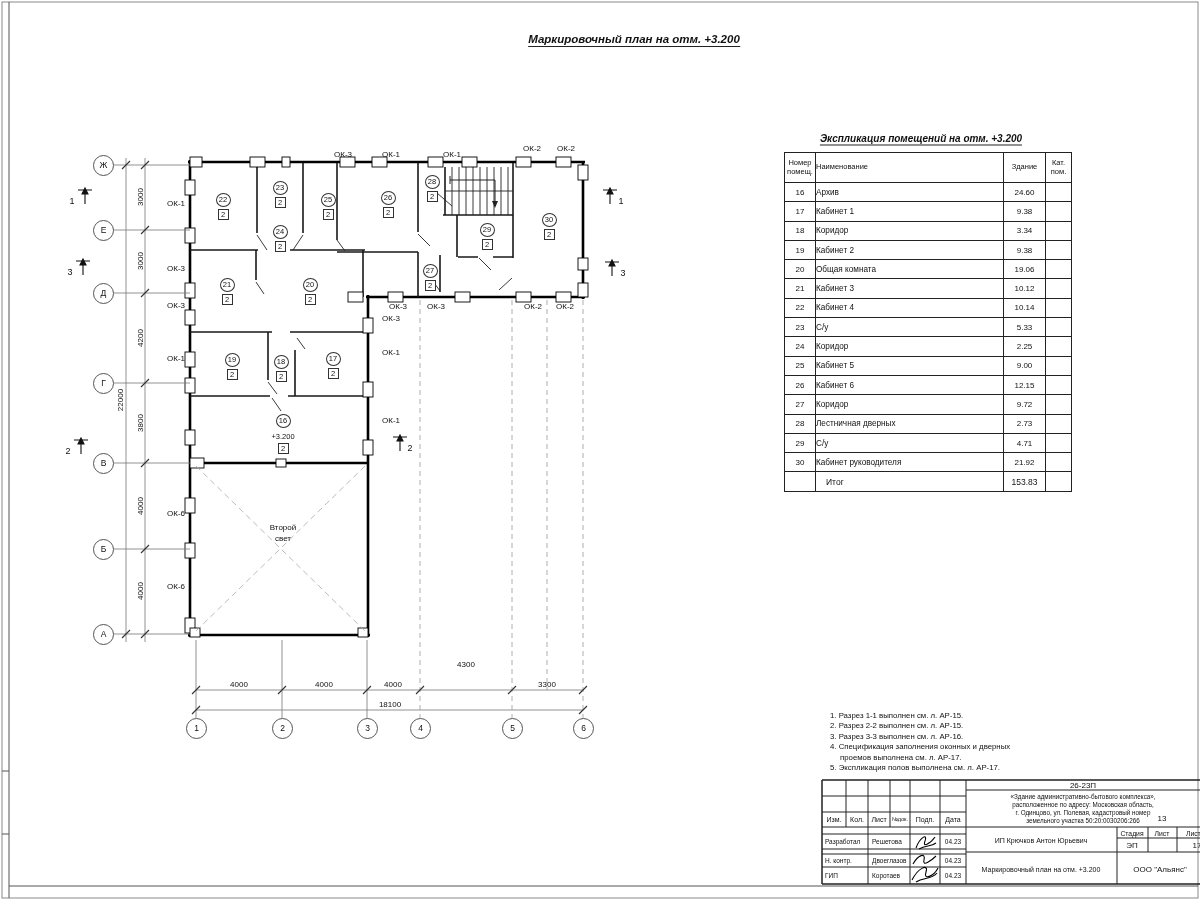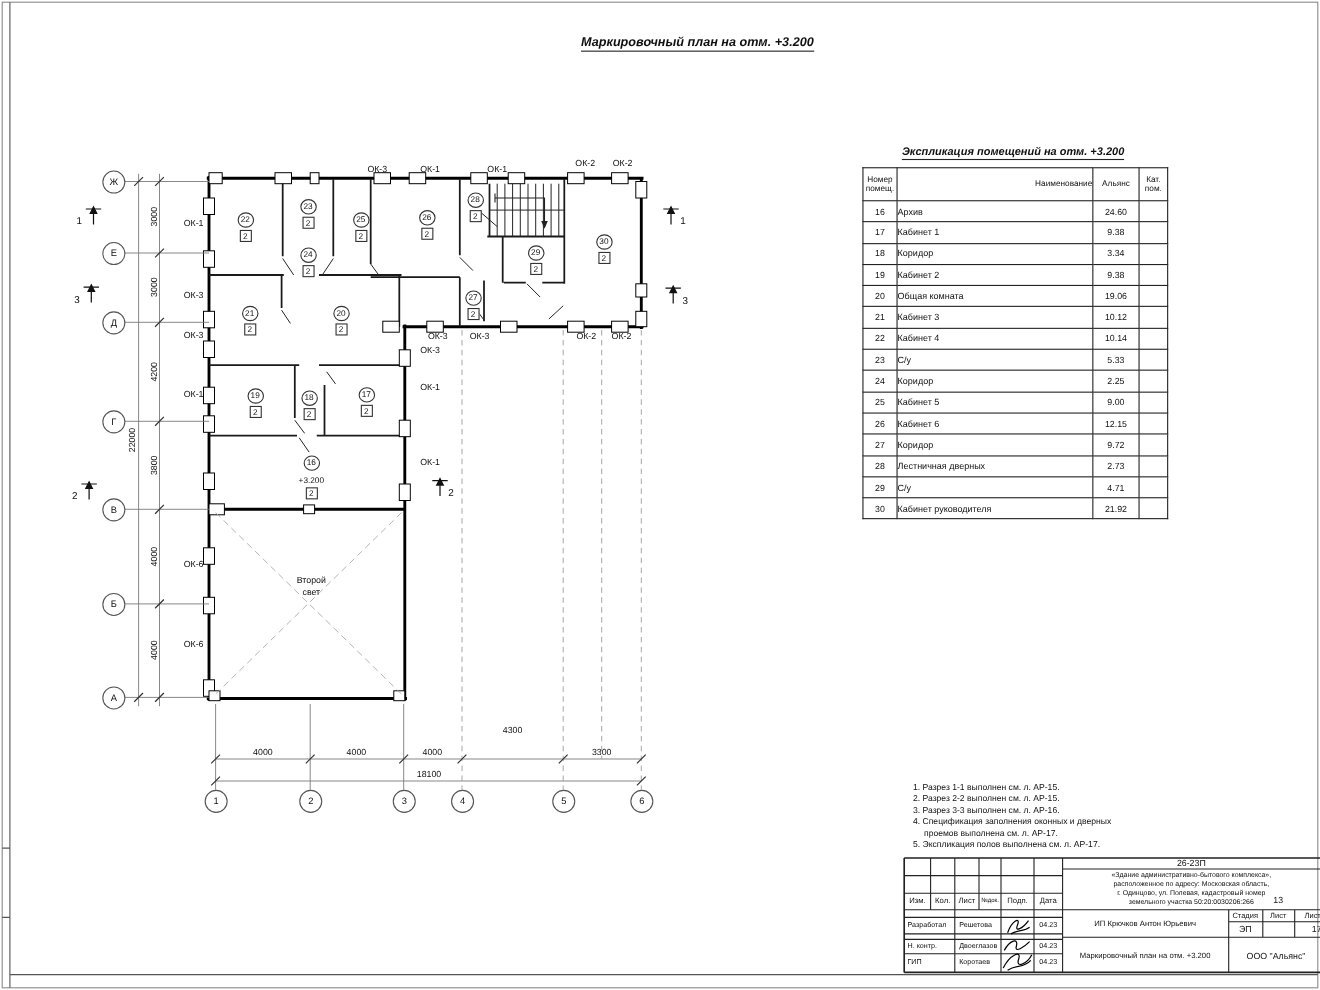--- a/index.html
+++ b/index.html
@@ -290,22 +290,22 @@
   <div class="pl f9" style="left:621px;top:201px">1</div>
   <div class="pl f9" style="left:623px;top:273px">3</div>
   <div class="pl f9" style="left:410px;top:448px">2</div>
 </div>
 
 <div class="sched">
   <table>
     <tbody>
           <tr class="hdr">
       <th class="c-num">Номер помещ.</th>
-      <th class="c-name th-name" style="text-align:right;padding-left:0">Наименование</th>
-      <th class="c-area th-name">Альянс</th>
+      <th class="c-name th-name" style="text-align:left;padding-left:0">Наименование</th>
+      <th class="c-area th-name">Здание</th>
       <th class="c-cat">Кат. пом.</th>
     </tr>
     <tr>
             <td class="c-num">16</td>
             <td class="c-name">Архив</td>
             <td class="c-area">24.60</td>
             <td class="c-cat"></td>
           </tr>
     <tr>
             <td class="c-num">17</td>
@@ -382,20 +382,26 @@
     <tr>
             <td class="c-num">29</td>
             <td class="c-name">С/у</td>
             <td class="c-area">4.71</td>
             <td class="c-cat"></td>
           </tr>
     <tr>
             <td class="c-num">30</td>
             <td class="c-name">Кабинет руководителя</td>
             <td class="c-area">21.92</td>
+            <td class="c-cat"></td>
+          </tr>
+    <tr>
+            <td class="c-num"></td>
+            <td class="c-name" style="padding-left:10px;font-size:8.5px">Итог</td>
+            <td class="c-area" style="font-size:8.5px">153.83</td>
             <td class="c-cat"></td>
           </tr>
   </tbody>
       </table>
 </div>
 
 <div class="notes">
   <div>1. Разрез 1-1 выполнен см. л. АР-15.</div>
   <div>2. Разрез 2-2 выполнен см. л. АР-15.</div>
   <div>3. Разрез 3-3 выполнен см. л. АР-16.</div>

